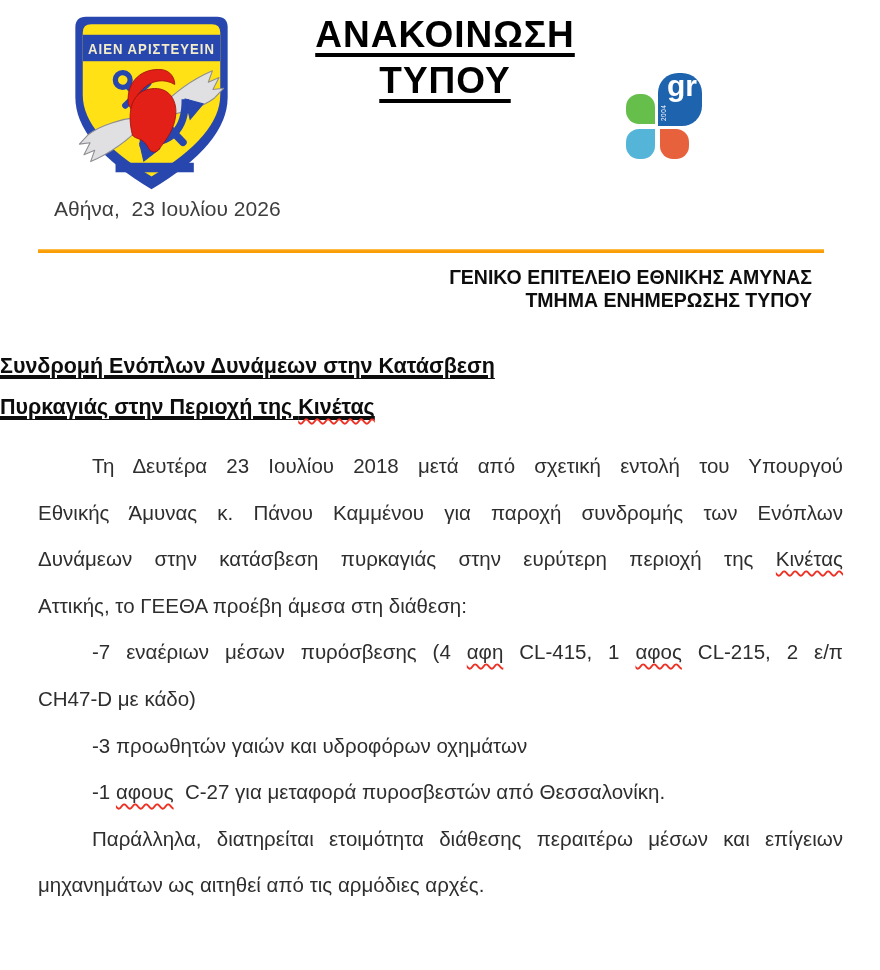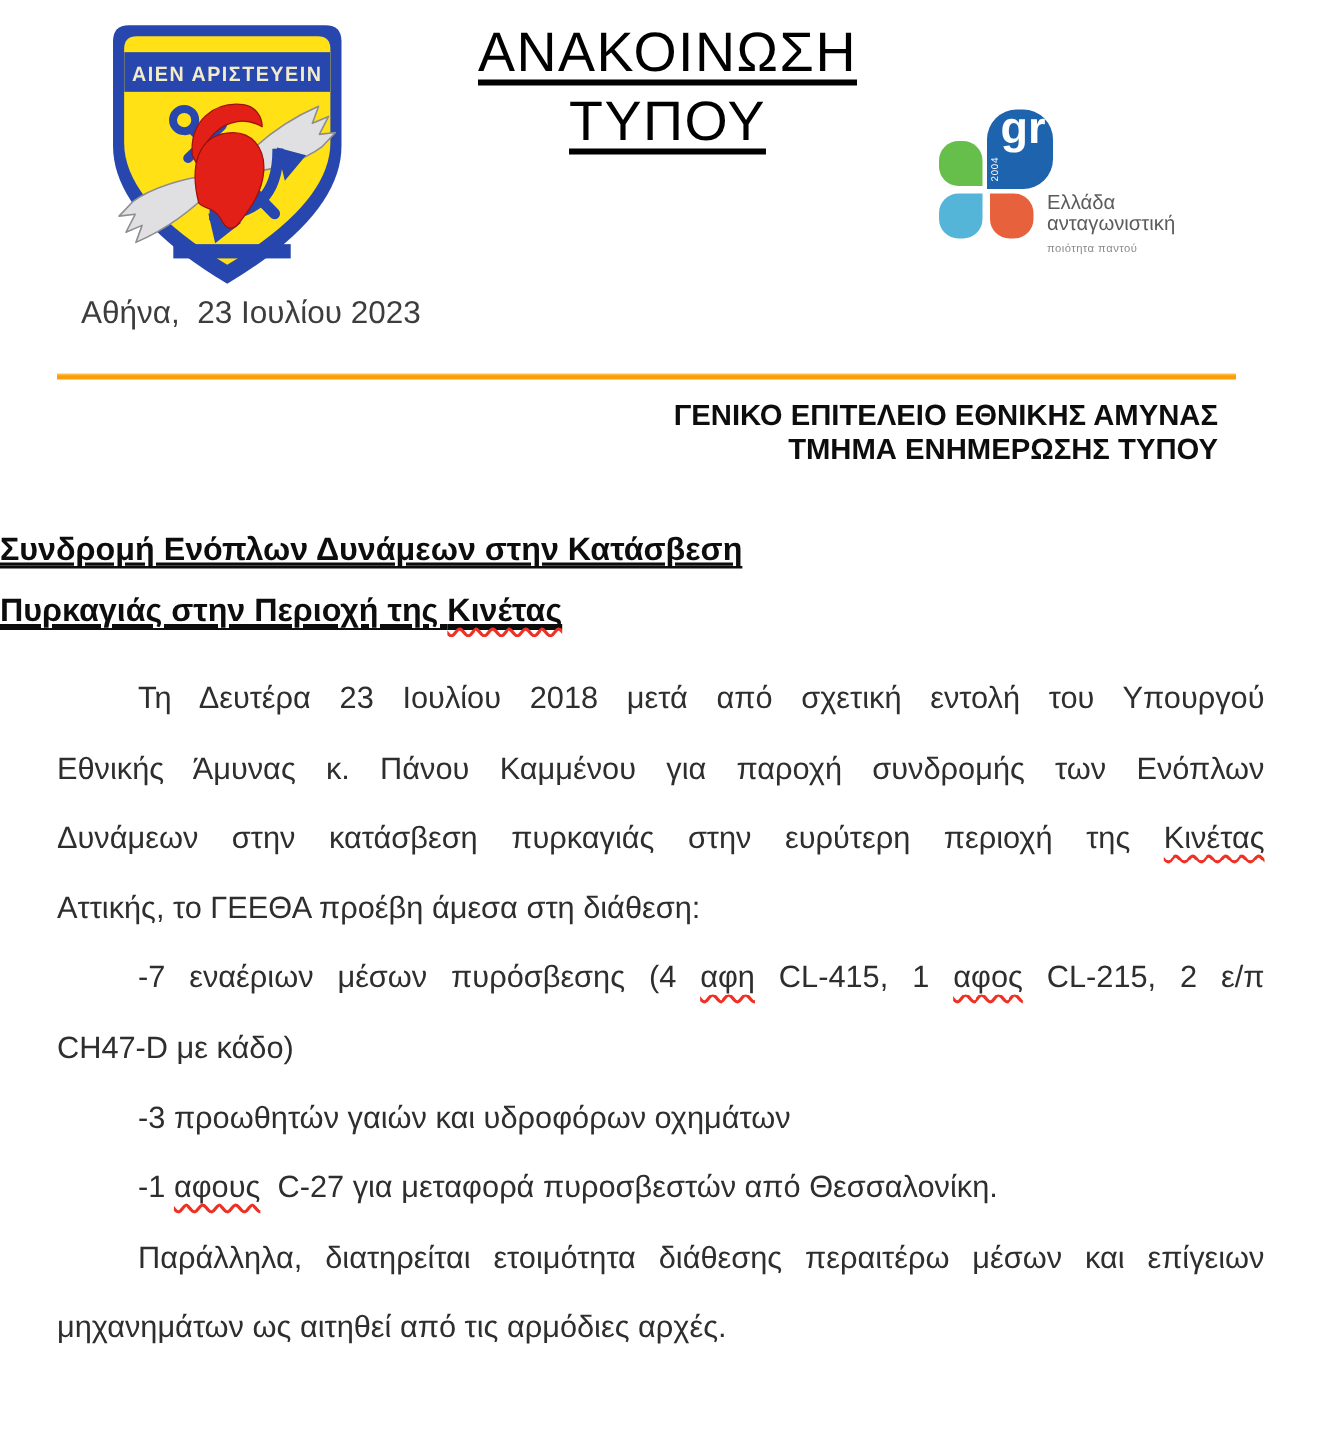--- a/index.html
+++ b/index.html
@@ -29,21 +29,21 @@
   .motto{fill:#f2ecca;font-size:13px;font-weight:bold;letter-spacing:1px;
          font-family:"Liberation Sans",sans-serif;}
   .wings path{fill:#e0e0e3;stroke:#8d8d92;stroke-width:1;stroke-linejoin:round;}
   .anchor{stroke:var(--emblem-blue);fill:var(--emblem-blue);}
   .anchor .ring{fill:none;}
   .helmet path{fill:var(--emblem-red);stroke:#9c1108;stroke-width:0.8;stroke-linejoin:round;}
   .shield-bar{fill:var(--emblem-blue);}
 
   .title-block{
     position:absolute;left:250px;top:12px;width:390px;text-align:center;
-    font-weight:normal;font-size:37px;line-height:46px;letter-spacing:1px;color:#000;
+    font-weight:bold;font-size:37px;line-height:46px;letter-spacing:1px;color:#000;
   }
   .title-line{text-decoration:underline;text-decoration-thickness:4px;text-underline-offset:6px;}
 
   .logo{position:absolute;left:623px;top:73px;width:180px;height:105px;}
   .leaf{position:absolute;}
   .leaf.blue{left:35px;top:0;width:44px;height:53px;background:var(--logo-blue);border-radius:20px 20px 20px 0;}
   .leaf.green{left:3px;top:21px;width:29px;height:30px;background:var(--logo-green);border-radius:13px 13px 0 13px;}
   .leaf.cyan{left:3px;top:56px;width:29px;height:30px;background:var(--logo-cyan);border-radius:13px 0 13px 13px;}
   .leaf.orange{left:37px;top:56px;width:29px;height:30px;background:var(--logo-orange);border-radius:0 13px 13px 13px;}
   .gr{position:absolute;left:44px;top:-4px;color:#fff;font-weight:bold;font-size:30px;line-height:34px;}
@@ -113,28 +113,23 @@
     <div><span class="title-line">ΤΥΠΟΥ</span></div>
   </div>
 
   <div class="logo">
     <div class="leaf green"></div>
     <div class="leaf blue"></div>
     <div class="leaf cyan"></div>
     <div class="leaf orange"></div>
     <div class="gr">gr</div>
     <div class="logo-year">2004</div>
-    <div class="logo-text">
-      <div>Ελλάδα</div>
-      <div>ανταγωνιστική</div>
-      <div class="logo-tagline">ποιότητα παντού</div>
-    </div>
   </div>
 
-  <div class="dateline">Αθήνα,  23 Ιουλίου 2023</div>
+  <div class="dateline">Αθήνα,  23 Ιουλίου 2026</div>
 
   <div class="divider"></div>
 
   <div class="content">
     <div class="org-header">
       <div>ΓΕΝΙΚΟ ΕΠΙΤΕΛΕΙΟ ΕΘΝΙΚΗΣ ΑΜΥΝΑΣ</div>
       <div>ΤΜΗΜΑ ΕΝΗΜΕΡΩΣΗΣ ΤΥΠΟΥ</div>
     </div>
 
     <div class="doc-title">

